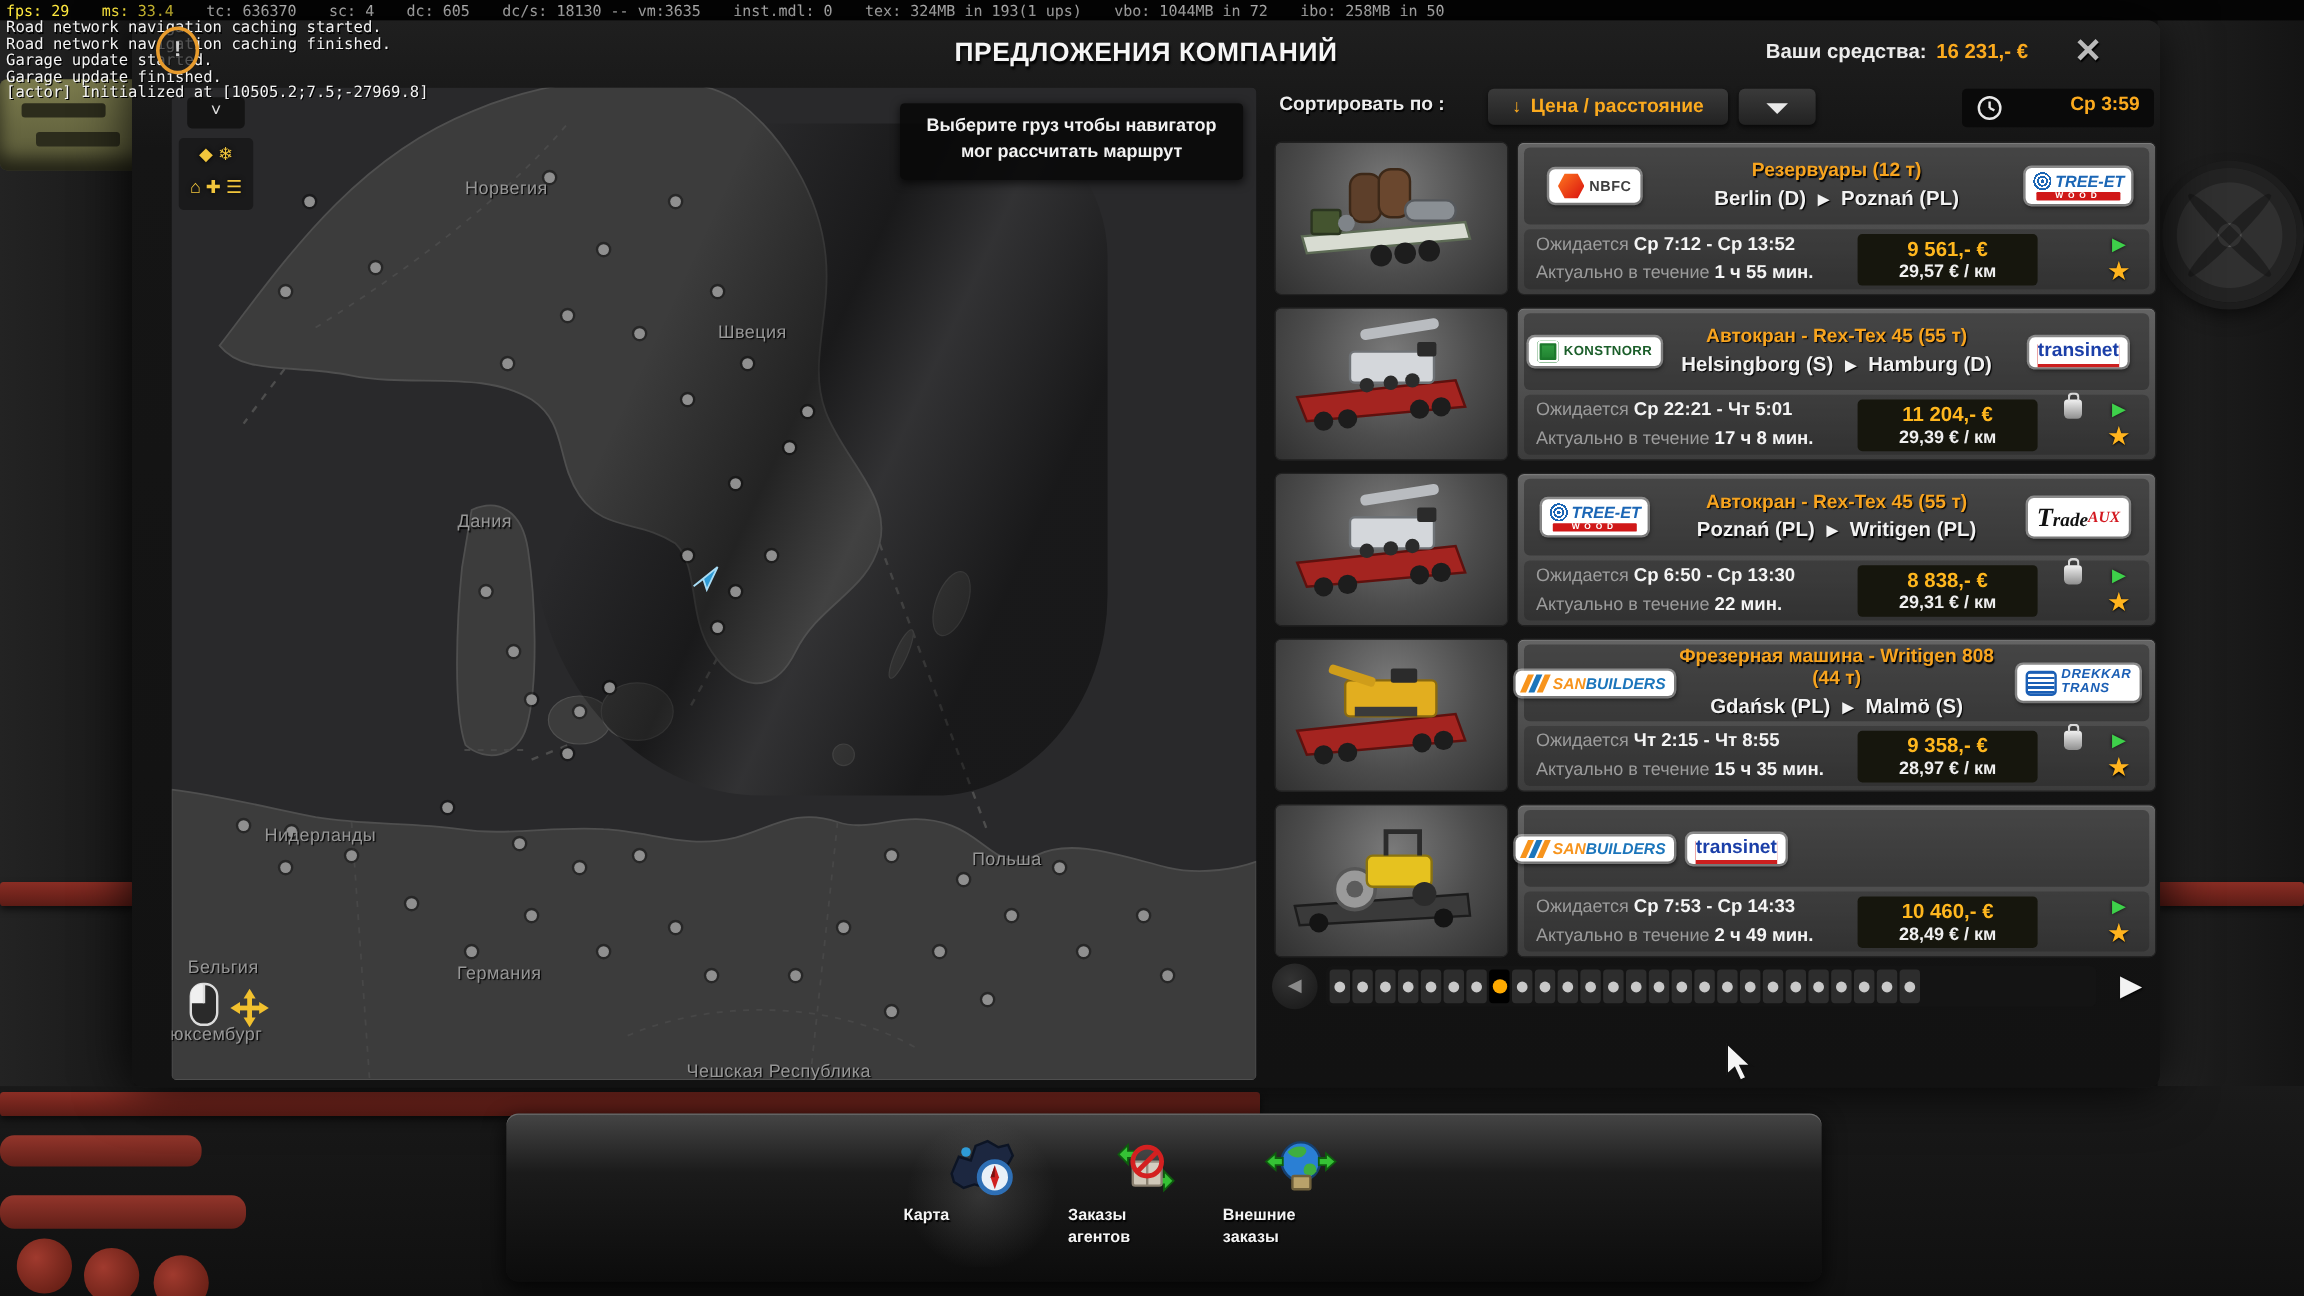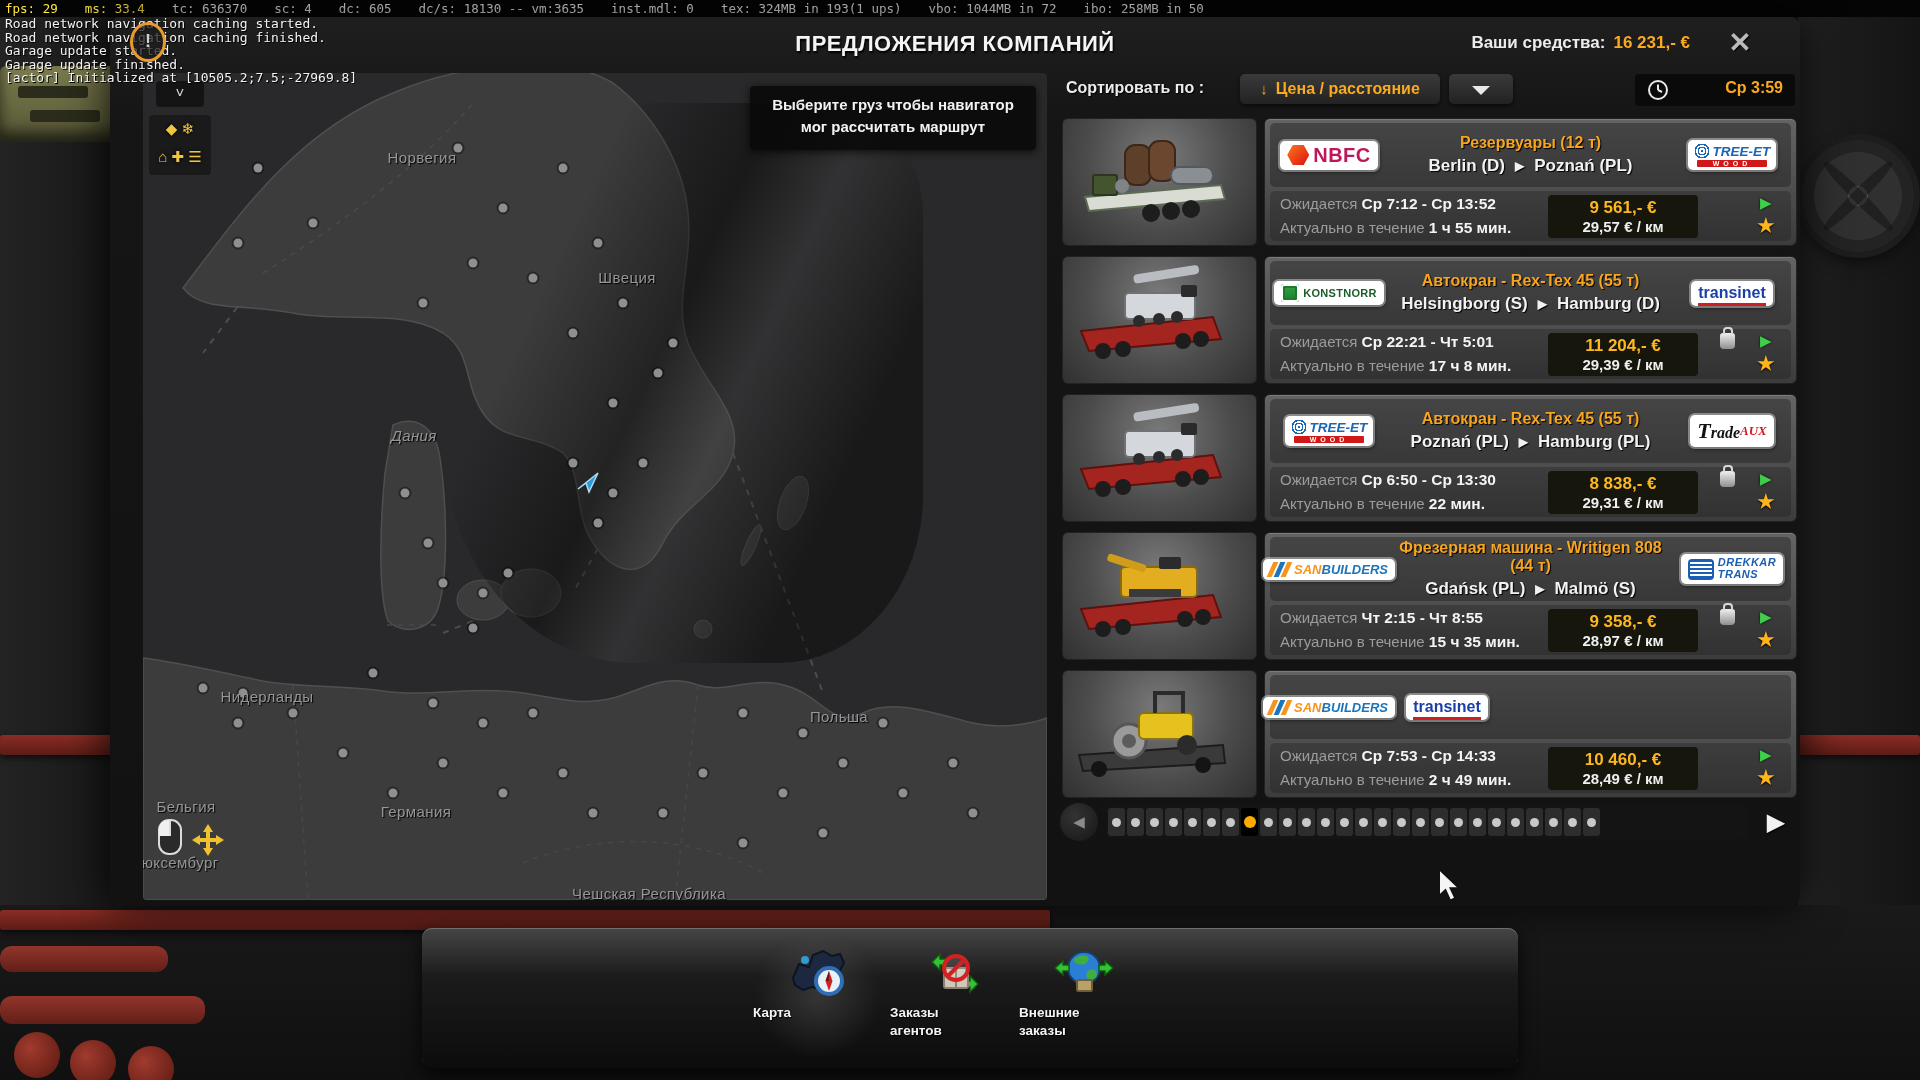--- a/index.html
+++ b/index.html
@@ -89,21 +89,21 @@
   .flags{flex:1;display:grid;grid-template-columns:1fr 1fr;grid-template-rows:1fr 1fr;justify-items:center;align-items:center;height:46px;padding-right:6px;}
   .heavy-ic{position:relative;width:15px;height:16px;background:linear-gradient(#f0f0f0,#8f8f8f);border-radius:3px 3px 4px 4px;}
   .heavy-ic:before{content:"";position:absolute;top:-6px;left:3px;width:6px;height:5px;border:2.5px solid #d8d8d8;border-bottom:none;border-radius:4px 4px 0 0;}
   .go-ic{color:#3ed04a;font-size:15px;text-shadow:0 0 3px rgba(0,0,0,.8);grid-column:2;grid-row:1;}
   .star-ic{color:#ffb41e;font-size:22px;text-shadow:0 1px 2px #000;grid-column:2;grid-row:2;}
   
   .logo{display:flex;align-items:center;background:#fff;border-radius:5px;padding:3px 7px;
         box-shadow:0 0 0 2px rgba(255,255,255,.4),1px 2px 4px rgba(0,0,0,.65);white-space:nowrap;}
   .L-nbfc .ic{width:22px;height:22px;margin-right:4px;background:linear-gradient(135deg,#ff7a1f,#d90f0f);
               clip-path:polygon(25% 4%,75% 4%,100% 50%,75% 96%,25% 96%,0 50%);}
-  .L-nbfc .p1{font-weight:900;font-size:20px;color:#be185d;letter-spacing:.5px;}
+  .L-nbfc .p1{font-weight:900;font-size:12px;color:#404040;letter-spacing:.5px;}
   .L-treeet{flex-direction:column;padding:3px 6px;}
   .L-treeet .rw{display:flex;align-items:center;}
   .L-treeet .ic{width:16px;height:16px;margin-right:3px;border-radius:50%;
                 background:repeating-radial-gradient(circle,#1b66b5 0 1.5px,#fff 1.5px 3px);}
   .L-treeet .p1{color:#1b66b5;font-weight:900;font-size:13.5px;font-style:italic;}
   .L-treeet .p2{display:block;width:92%;background:#d01818;color:#fff;font-size:7px;font-weight:bold;letter-spacing:4px;text-align:center;border-radius:1px;margin-top:1px;}
   .L-konstnorr .ic{width:18px;height:18px;margin-right:4px;border-radius:3px;background:linear-gradient(#35a445,#1c7a2c);
                    box-shadow:inset 0 0 0 2px #fff, inset 0 0 0 4px #1c7a2c;}
   .L-konstnorr .p1{color:#1b5e2a;font-weight:800;font-size:11px;letter-spacing:.3px;}
   .L-transinet .p1{color:#1b3fa8;font-weight:800;font-size:16px;padding-bottom:1px;
@@ -253,21 +253,21 @@
           <i class="city" style="left: 520px; top: 740px;"></i>
           <i class="city" style="left: 600px; top: 770px;"></i>
           <i class="city" style="left: 680px; top: 760px;"></i>
           <i class="city" style="left: 760px; top: 720px;"></i>
           <i class="city" style="left: 810px; top: 690px;"></i>
           <i class="city" style="left: 830px; top: 740px;"></i>
         </div>
       <div id="label-layer">
           <span class="country" style="left: 279px; top: 84px;">Норвегия</span>
           <span class="country" style="left: 484px; top: 204px;">Швеция</span>
-          <span class="country" style="left: 271px; top: 362px; font-style: italic;">Дания</span>
+          <span class="country" style="left: 261px; top: 362px;">Дания</span>
           <span class="country" style="left: 124px; top: 623px;">Нидерланды</span>
           <span class="country" style="left: 43px; top: 733px;">Бельгия</span>
           <span class="country" style="left: 273px; top: 738px;">Германия</span>
           <span class="country" style="left: 696px; top: 643px;">Польша</span>
           <span class="country" style="left: 32px; top: 789px;">Люксембург</span>
           <span class="country" style="left: 506px; top: 820px;">Чешская Республика</span>
         </div>
       <div class="player" id="player-marker" style="left: 445px; top: 411px;">
         <svg width="26" height="26" viewBox="0 0 26 26">
             <polygon points="3,20 23,4 14,23 11,14" fill="#2e9bd6" stroke="#a8dcf5" stroke-width="1.5"></polygon>
@@ -433,21 +433,21 @@
                   <span class="logo L-treeet">
                     <span class="rw">
                       <i class="ic"></i>
                       <b class="p1">TREE-ET</b>
                     </span>
                     <b class="p2">WOOD</b>
                   </span>
                 </span>
                 <div class="head-txt">
                   <div class="cargo">Автокран - Rex-Tex 45 (55 т)</div>
-                  <div class="route"><span>Poznań (PL)</span><span class="arr">▶</span><span>Hamburg (PL)</span></div>
+                  <div class="route"><span>Poznań (PL)</span><span class="arr">▶</span><span>Writigen (PL)</span></div>
                 </div>
                 <span class="slot slot-r">
                   <span class="logo L-tradeaux">
                     <b class="p1">Trade</b>
                     <b class="p2">aux</b>
                   </span>
                 </span>
               </div>
               <div class="body">
                 <div class="times">

